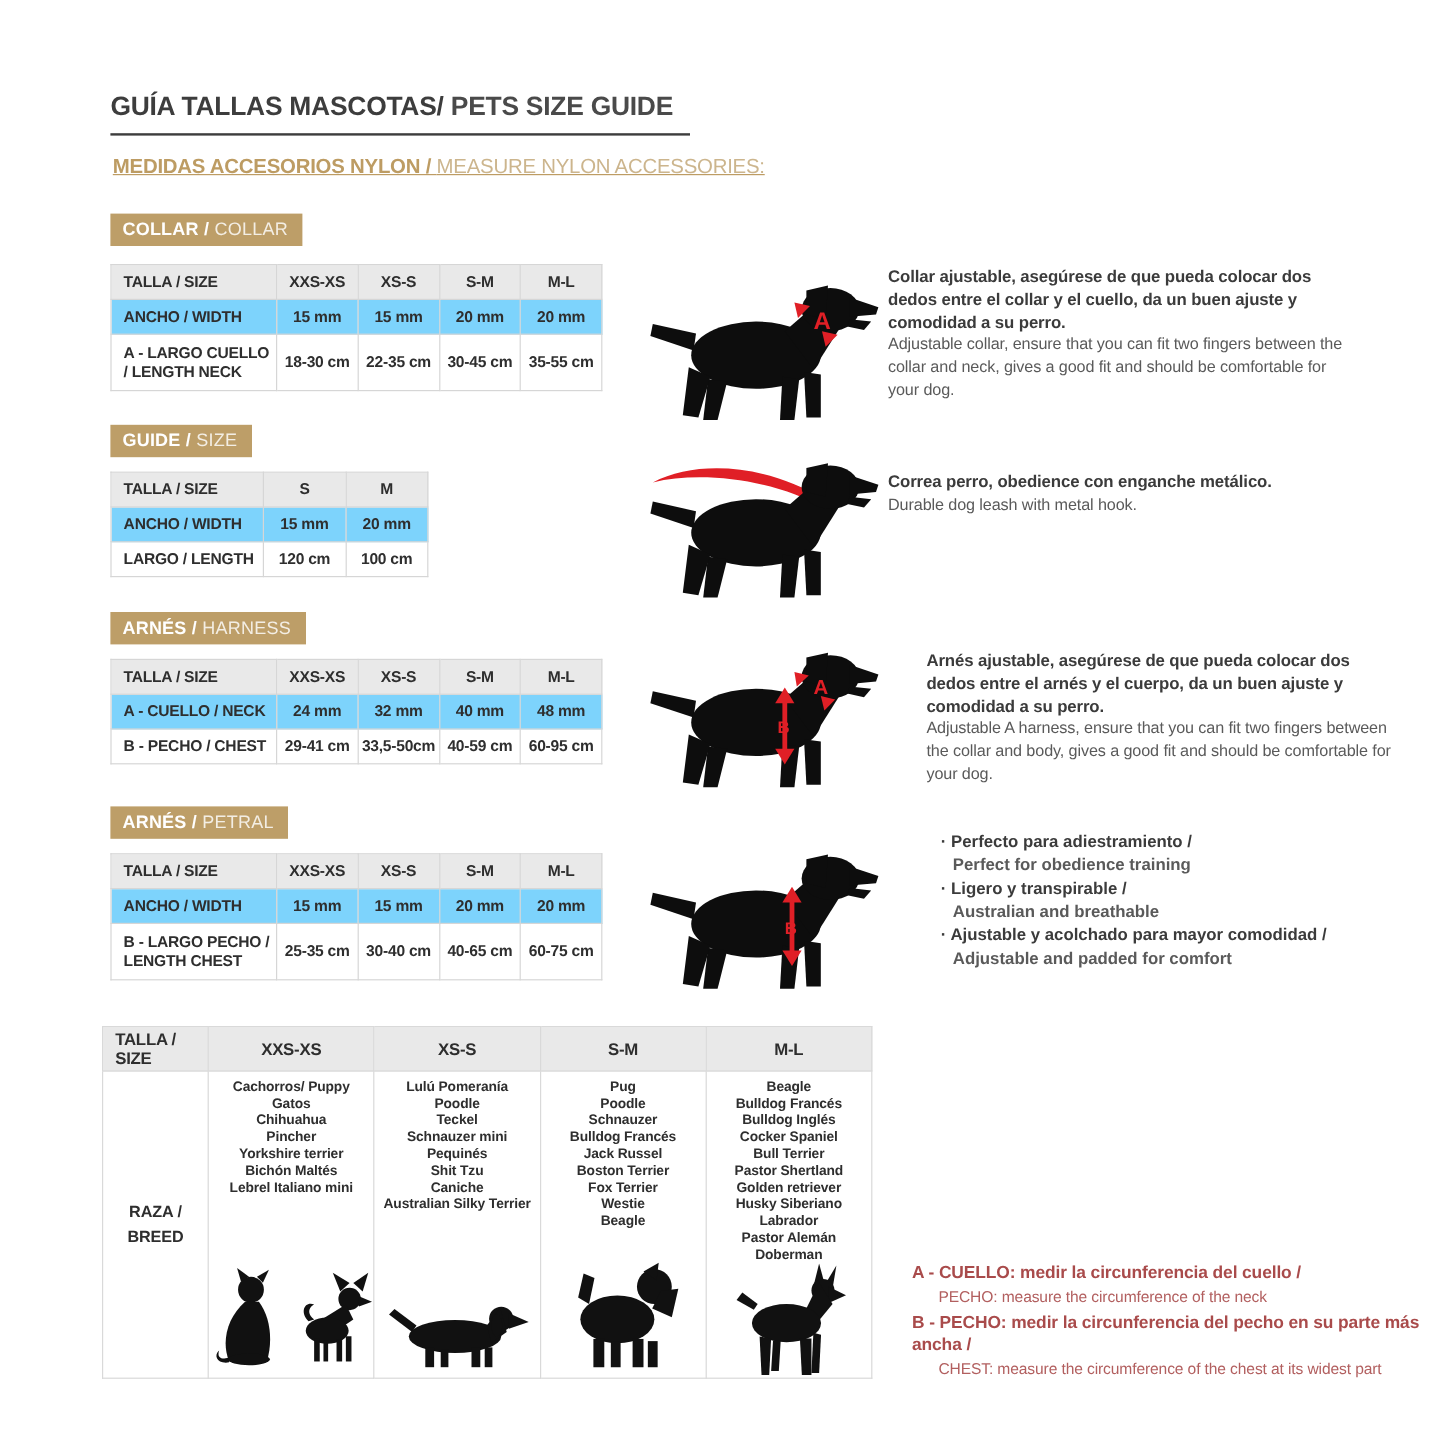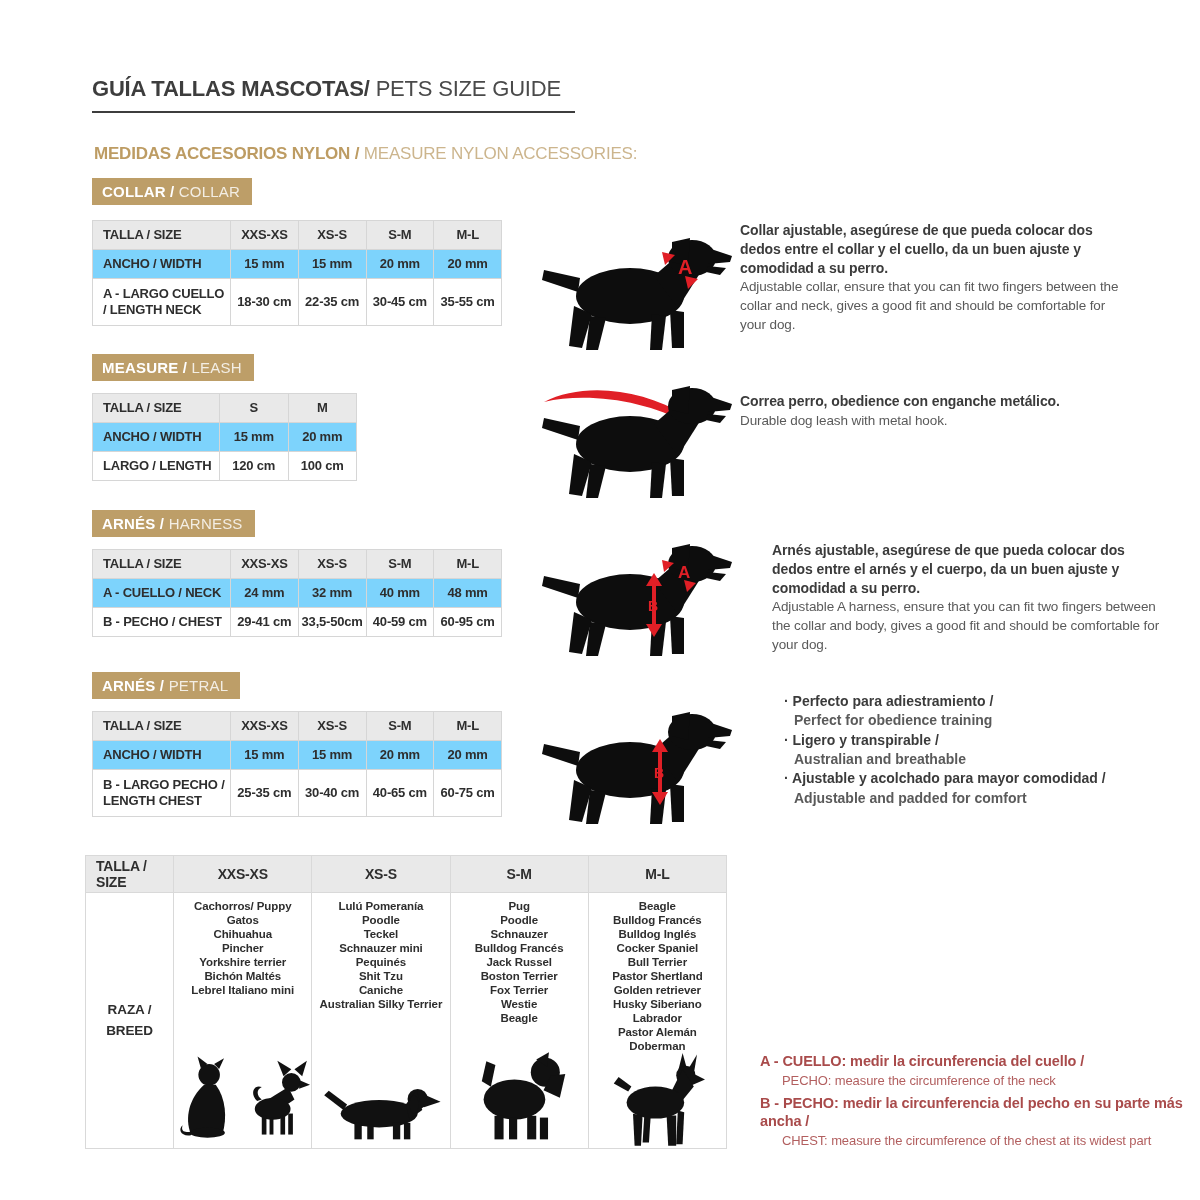--- a/index.html
+++ b/index.html
@@ -3,21 +3,21 @@
 <meta charset="utf-8">
 <style>
   html,body{margin:0;padding:0;background:#fff;}
   #canvas{position:relative;width:1200px;height:1200px;background:#ffffff;overflow:hidden;
           font-family:"Liberation Sans","DejaVu Sans",sans-serif;color:#3a3a3a;}
   .abs{position:absolute;}
 
   
   .page-title{font-size:22px;font-weight:bold;letter-spacing:-0.2px;color:#3d3d3d;
               border-bottom:2px solid #3d3d3d;padding:0 14px 9px 0;display:inline-block;}
-  .page-title .lt{font-weight:normal;color:#4a4a4a;}
+  .page-title .lt{font-weight:bold;color:#4a4a4a;}
   .subtitle{font-size:17px;font-weight:bold;color:#bd9c63;letter-spacing:-0.2px;}
   .subtitle .lt{font-weight:normal;color:#ccb58d;}
 
   
   .badge{display:inline-block;background:#bd9e68;color:#fff;font-size:15px;font-weight:bold;
          padding:5px 12px 5px 10px;letter-spacing:0.2px;}
   .badge .lt{font-weight:normal;color:rgba(255,255,255,0.82);}
 
   
   table.size{border-collapse:collapse;table-layout:fixed;}
@@ -76,21 +76,21 @@
         <polygon points="114,102 128,104 124,138 112,138"></polygon>
         <polygon points="52,104 68,106 60,138 48,138"></polygon>
         <polygon points="36,94 54,102 44,136 31,134"></polygon>
       </g>
     </defs>
   </svg>
 
   <div class="abs" style="left:92px;top:76px;">
     <div class="page-title"><span>GUÍA TALLAS MASCOTAS/</span><span class="lt"> PETS SIZE GUIDE</span></div>
   </div>
-  <div class="abs subtitle" style="left:94px;top:144px;">
+  <div class="abs subtitle" style="left:94px;top:129px;text-decoration:underline;">
     <span>MEDIDAS ACCESORIOS NYLON / </span><span class="lt">MEASURE NYLON ACCESSORIES:</span>
   </div>
 
   <div class="abs" style="left:92px;top:178px;">
     <span class="badge"><span>COLLAR / </span><span class="lt">COLLAR</span></span>
   </div>
   <table class="size abs" style="left:92px;top:220px;width:410px;">
     <colgroup>
         <col style="width:138px">
         <col>
@@ -129,21 +129,21 @@
       <text class="marker-letter" x="140" y="62" font-size="20">A</text>
       <polygon points="147,64 160,67 150,77"></polygon>
     </g>
   </svg>
   <div class="abs desc" style="left:740px;top:221px;">
     <span class="es">Collar ajustable, asegúrese de que pueda colocar dos dedos entre el collar y el cuello, da un buen ajuste y comodidad a su perro.</span><br>
     <span class="en">Adjustable collar, ensure that you can fit two fingers between the collar and neck, gives a good fit and should be comfortable for your dog.</span>
   </div>
 
   <div class="abs" style="left:92px;top:354px;">
-    <span class="badge"><span>MEASURE / </span><span class="lt">LEASH</span></span>
+    <span class="badge"><span>GUIDE / </span><span class="lt">SIZE</span></span>
   </div>
   <table class="size abs" style="left:92px;top:393px;width:265px;">
     <colgroup>
         <col style="width:127px">
         <col>
         <col>
       </colgroup>
     <tbody>
         <tr class="hd">
       <td class="lab">TALLA / SIZE</td>

